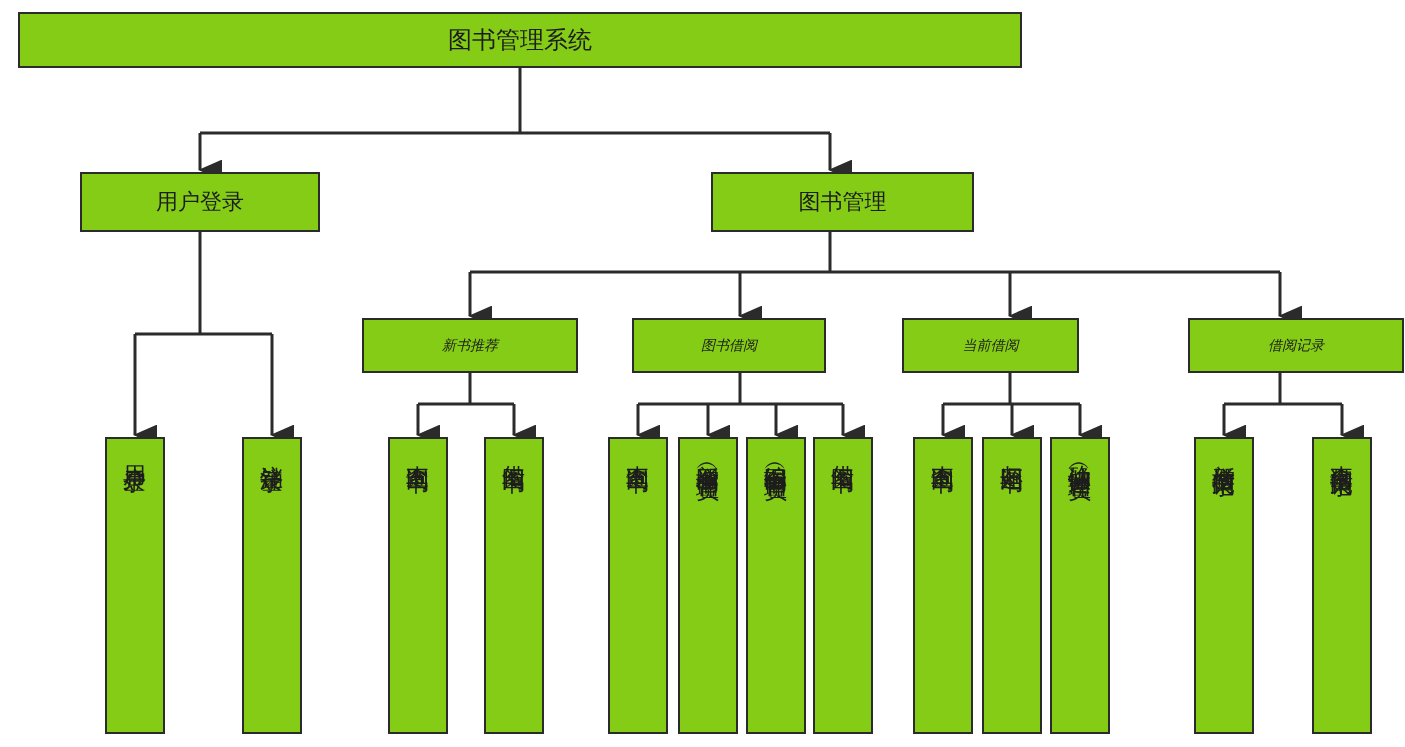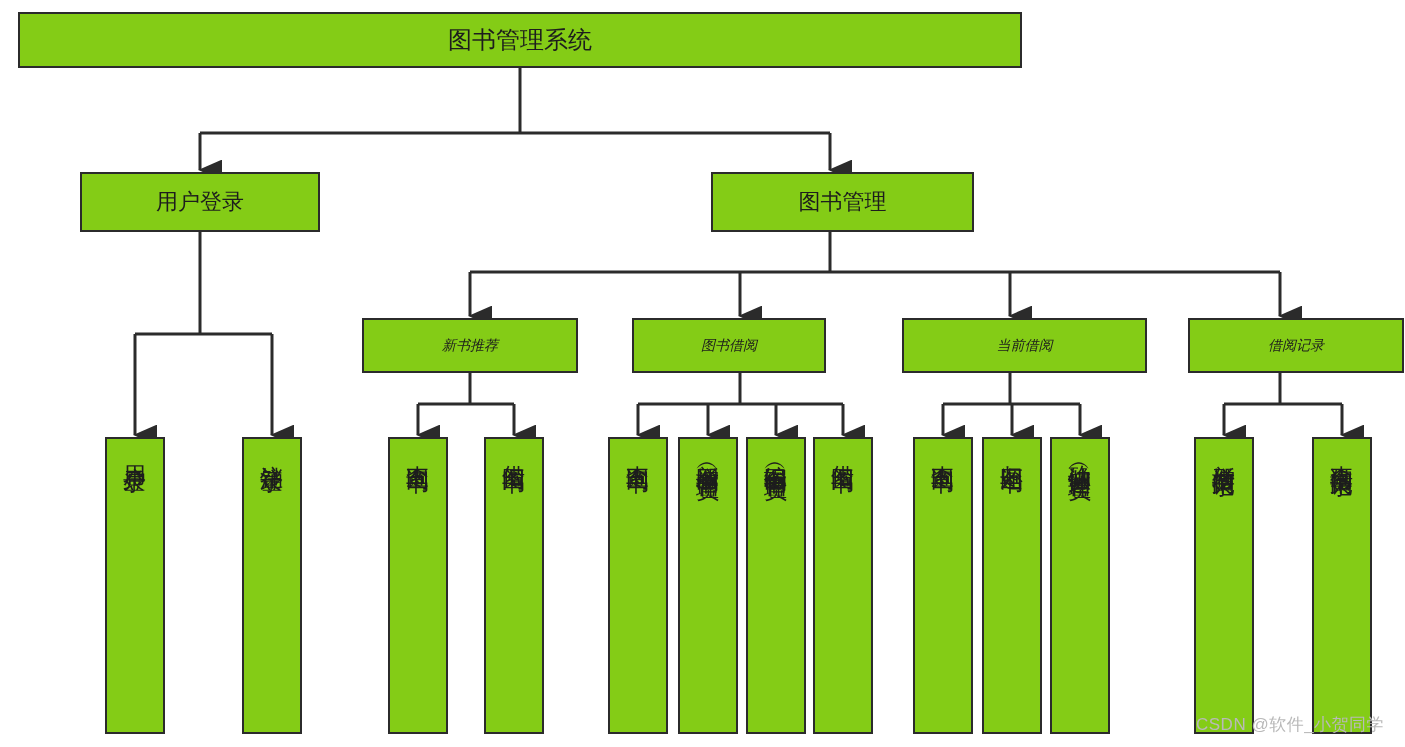--- a/index.html
+++ b/index.html
@@ -129,21 +129,21 @@
       </div>
       <div class="node-box node-l1" style="left: 711px; top: 172px; width: 263px; height: 60px;">
         <span class="node-label">图书管理</span>
       </div>
       <div class="node-box node-l2" style="left: 362px; top: 318px; width: 216px; height: 55px;">
         <span class="node-label">新书推荐</span>
       </div>
       <div class="node-box node-l2" style="left: 632px; top: 318px; width: 194px; height: 55px;">
         <span class="node-label">图书借阅</span>
       </div>
-      <div class="node-box node-l2" style="left: 902px; top: 318px; width: 245px; height: 55px;">
+      <div class="node-box node-l2" style="left: 902px; top: 318px; width: 177px; height: 55px;">
         <span class="node-label">当前借阅</span>
       </div>
       <div class="node-box node-l2" style="left: 1172px; top: 318px; width: 216px; height: 55px; margin-left: 16px;">
         <span class="node-label">借阅记录</span>
       </div>
       <div class="node-box node-leaf" style="left: 105px; top: 437px; width: 60px; height: 297px;">
         <span class="node-label">用户登录</span>
       </div>
       <div class="node-box node-leaf" style="left: 242px; top: 437px; width: 60px; height: 297px;">
         <span class="node-label">注销登录</span>
@@ -176,15 +176,14 @@
         <span class="node-label">确认归还（管理员）</span>
       </div>
       <div class="node-box node-leaf" style="left: 1194px; top: 437px; width: 60px; height: 297px;">
         <span class="node-label">新增借阅记录</span>
       </div>
       <div class="node-box node-leaf" style="left: 1312px; top: 437px; width: 60px; height: 297px;">
         <span class="node-label">查询借阅记录</span>
       </div>
     </div>
 
-  <div class="watermark" style="left: 1196px; top: 713px;">CSDN @软件_小贺同学</div>
 
 </div>
 
 </body></html>

